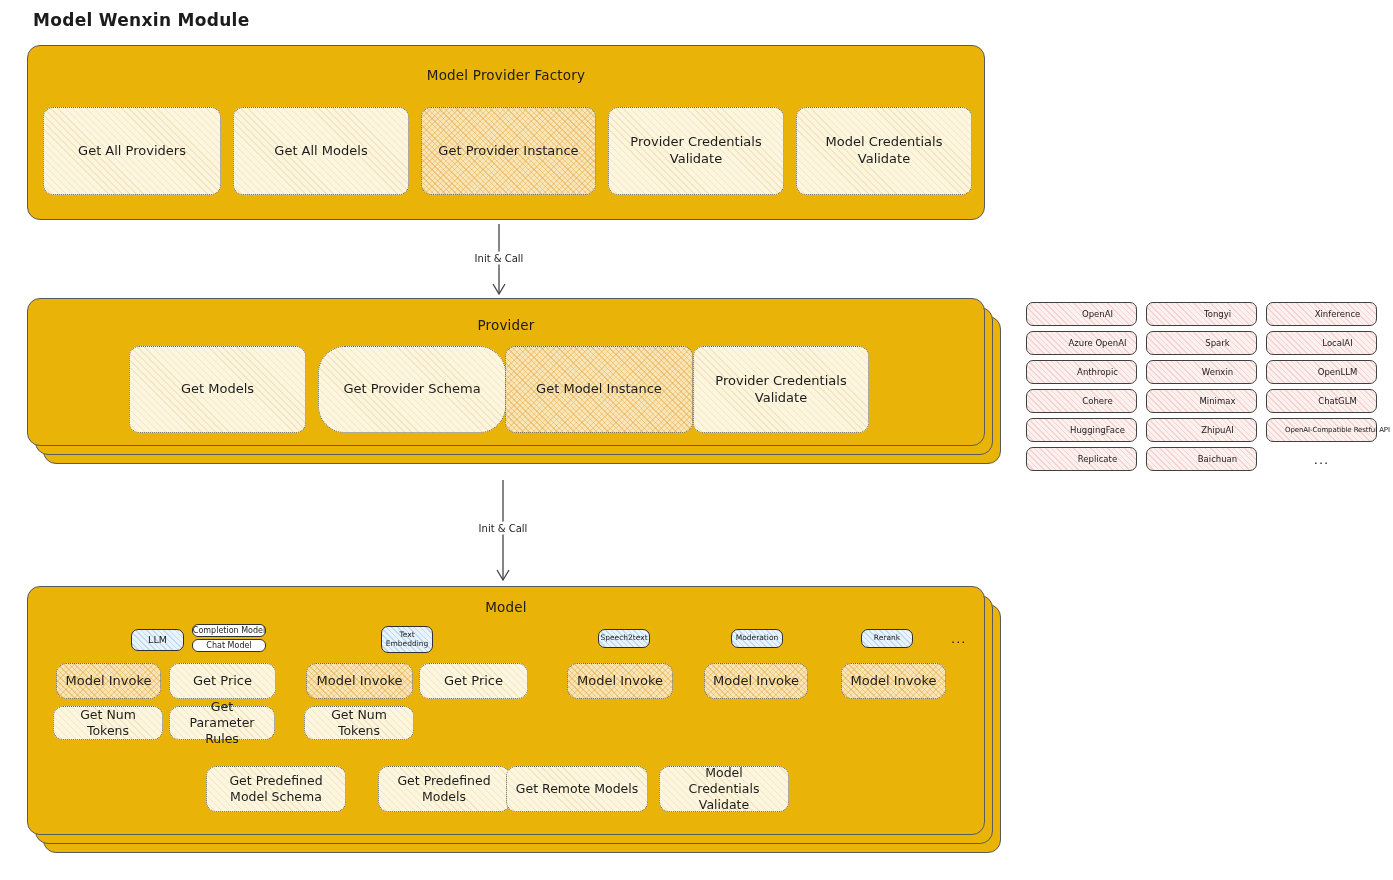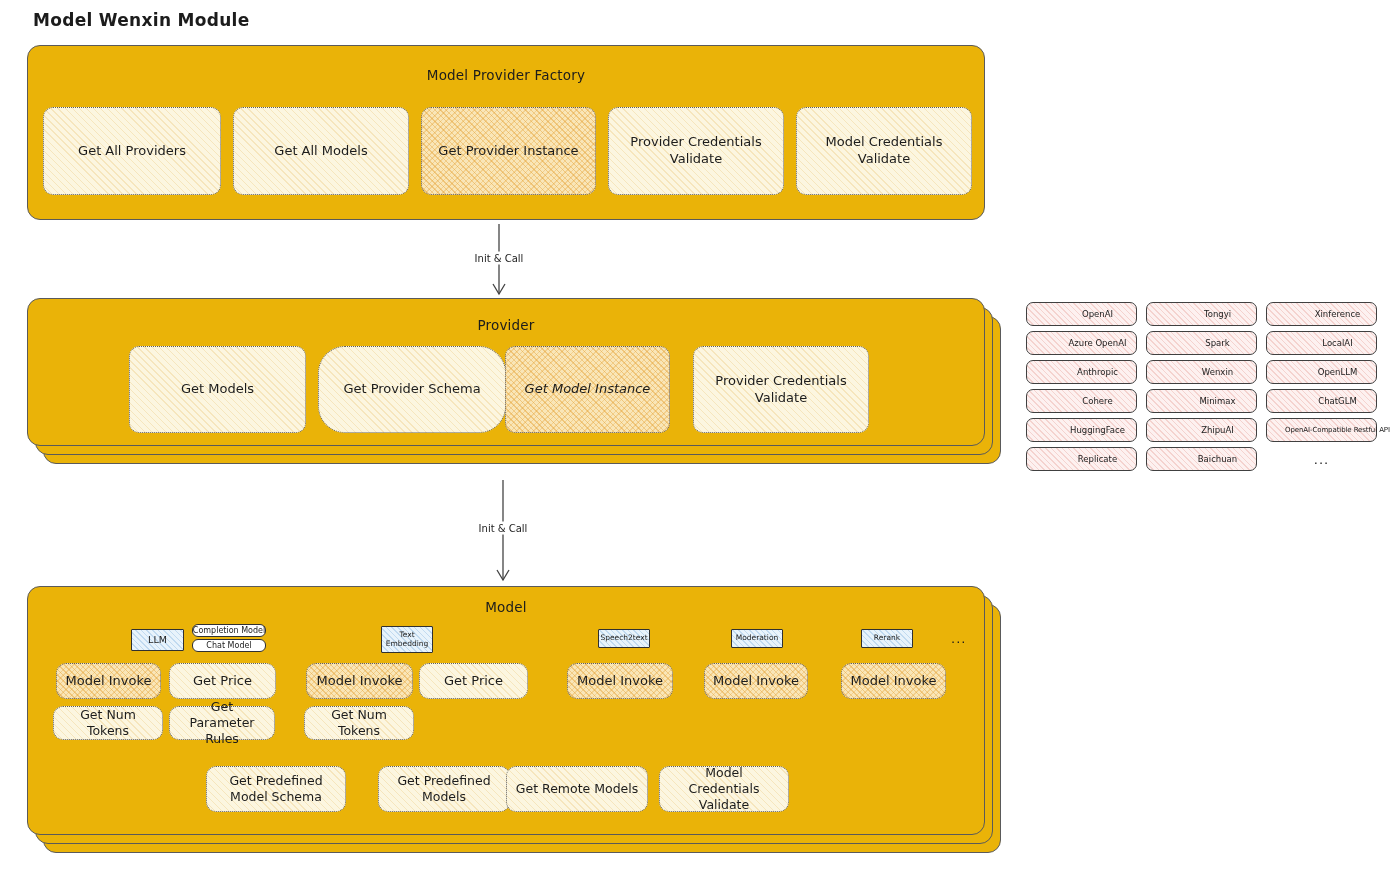--- a/index.html
+++ b/index.html
@@ -33,21 +33,21 @@
   .fn.hl {
     background:
       repeating-linear-gradient(45deg, rgba(228,160,50,0.45) 0 1px, transparent 1px 4px),
       repeating-linear-gradient(-45deg, rgba(228,160,50,0.32) 0 1px, transparent 1px 4px),
       #f9e6b8;
   }
   .fn.small { font-size:12.5px; }
   
   .tab {
     position:absolute; box-sizing:border-box;
-    border:1.3px solid #303030; border-radius:1px;
+    border:1.3px solid #303030; border-radius:7px;
     display:flex; align-items:center; justify-content:center; text-align:center;
     font-size:9px; line-height:1.15; padding:1px 3px;
     background:
       repeating-linear-gradient(45deg, rgba(110,165,215,0.32) 0 1px, transparent 1px 4px),
       #e8f3fb;
   }
   .minitab {
     position:absolute; box-sizing:border-box;
     border:1.2px solid #303030; border-radius:6px; background:#fff;
     display:flex; align-items:center; justify-content:center;
@@ -101,21 +101,21 @@
     <polyline points="5,60 11,70 17,60" fill="none" stroke="#444" stroke-width="1.3"></polyline>
   </svg>
   <div class="arrow-label" style="left:499px; top:258px;">Init &amp; Call</div>
 
   <div class="layer" style="left:43px; top:316px; width:958px; height:148px;"></div>
   <div class="layer" style="left:35px; top:307px; width:958px; height:148px;"></div>
   <div class="container" style="left:27px; top:298px; width:958px; height:148px;">
     <div class="container-title" style="top:18px;">Provider</div>
     <div class="fn" style="left:101px; top:47px; width:177px; height:87px;">Get Models</div>
     <div class="fn" style="left:290px; top:47px; width:188px; height:87px;border-radius:27px;">Get Provider Schema</div>
-    <div class="fn hl" style="left:477px; top:47px; width:165px; height:87px;font-style:italic;">Get Model Instance</div>
+    <div class="fn hl" style="left:477px; top:47px; width:188px; height:87px;">Get Model Instance</div>
     <div class="fn" style="left:665px; top:47px; width:176px; height:87px;">Provider Credentials Validate</div>
   </div>
 
   <div class="pgrid">
     <div class="pcell">OpenAI</div>
     <div class="pcell">Tongyi</div>
     <div class="pcell">Xinference</div>
     <div class="pcell">Azure OpenAI</div>
     <div class="pcell">Spark</div>
     <div class="pcell">LocalAI</div>

